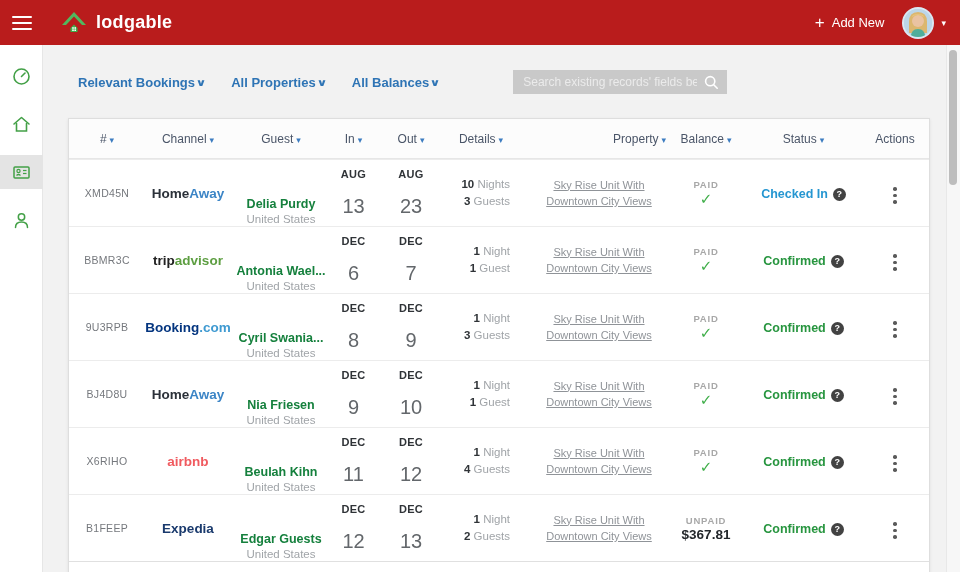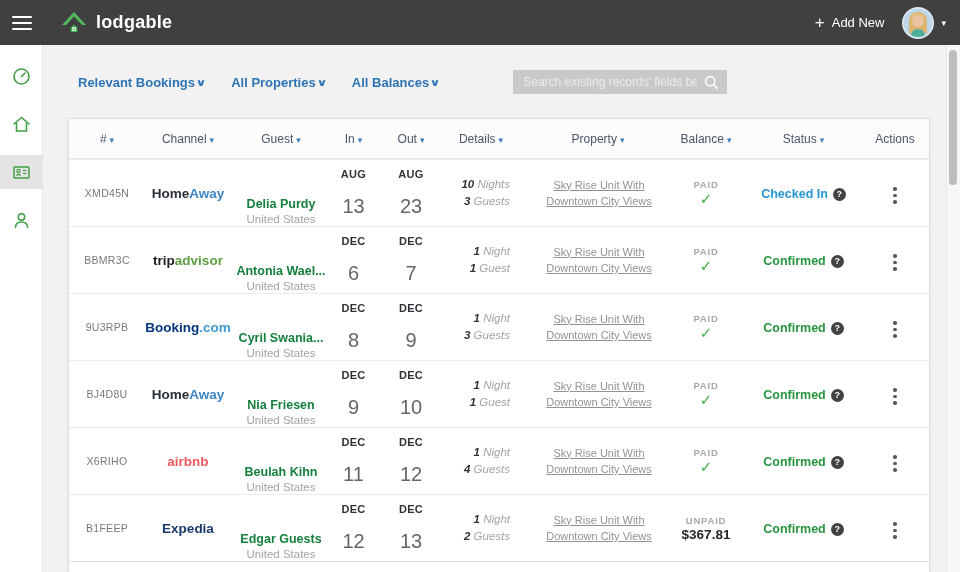--- a/index.html
+++ b/index.html
@@ -1,21 +1,21 @@
 <!DOCTYPE html>
 <html><head>
 <meta charset="utf-8">
 <style>
   * { margin:0; padding:0; box-sizing:border-box; }
   html,body { width:960px; height:572px; overflow:hidden;
     font-family:"Liberation Sans","DejaVu Sans",sans-serif; background:#f2f2f2; }
 
   
   .topbar { position:absolute; left:0; top:0; width:960px; height:45px;
-    background:#404040; display:flex; align-items:center; z-index:30; }
+    background:#b91c1c; display:flex; align-items:center; z-index:30; }
   .hamburger { width:44px; height:45px; display:flex; flex-direction:column;
     justify-content:center; align-items:center; gap:4px; cursor:pointer; }
   .hamburger i { display:block; width:20px; height:2px; background:#fff; border-radius:1px; }
   .brand { display:flex; align-items:center; gap:8px; margin-left:16px; }
   .brand-name { color:#fff; font-size:18px; font-weight:700; letter-spacing:.3px; }
   .topbar-right { margin-left:auto; display:flex; align-items:center; gap:18px; padding-right:14px; }
   .add-new { color:#fff; font-size:13px; display:flex; align-items:center; gap:7px; cursor:pointer; }
   .add-new .plus { font-size:17px; font-weight:400; line-height:1; }
   .avatar-wrap { display:flex; align-items:center; gap:7px; cursor:pointer; }
   .avatar { width:32px; height:32px; border-radius:50%; overflow:hidden;
@@ -44,35 +44,35 @@
   .searchbox svg { position:absolute; right:8px; top:5px; }
 
   
   .card { position:absolute; left:24px; top:73px; width:862px;
     background:#fff; border:1px solid #dedede; box-shadow:0 1px 3px rgba(0,0,0,.08); }
   .tr { display:grid; grid-template-columns:76px 86px 100px 45px 70px 70px 150px 80px 115px 68px;
     align-items:center; height:67px; border-top:1px solid #ececec; }
   .tr.head { height:40px; border-top:none; background:#fcfcfc; border-bottom:1px solid #e6e6e6; }
   .th { font-size:12px; color:#4a5568; text-align:center; cursor:pointer; }
   .th .caret { color:#3c7cc0; font-size:9px; margin-left:3px; }
-  .th.t-left { text-align:center; padding-left:14px; }
+  .th.t-left { text-align:right; padding-left:14px; }
 
   .td { text-align:center; }
   .c-id { font-size:10.5px; color:#75787d; letter-spacing:.3px; }
   .c-ch { font-size:13.5px; font-weight:700; }
   .brand-homeaway .p1 { color:#2b3139; } .brand-homeaway .p2 { color:#3c85c6; }
   .brand-tripadvisor .p1 { color:#222; } .brand-tripadvisor .p2 { color:#5d9e41; }
   .brand-booking .p1 { color:#04357f; } .brand-booking .p2 { color:#3f9ad1; }
   .brand-airbnb .p1 { color:#f05a5f; }
   .brand-expedia .p1 { color:#1a3a6d; }
   .gname { font-size:12.5px; font-weight:700; color:#15803d; white-space:nowrap;margin-top:36px; }
   .gcountry { font-size:11.5px; color:#a0a4a8; margin-top:2px; }
   .month { font-size:11px; font-weight:700; color:#2f3337; letter-spacing:.3px; }
   .day { font-size:20px; font-weight:300; color:#63676b; margin-top:15px; }
-  .c-det { text-align:right; padding-right:6px; font-size:11.5px; color:#a0a4a8; line-height:1.5;font-style:italic; }
+  .c-det { text-align:right; padding-right:6px; font-size:11.5px; color:#a0a4a8; line-height:1.5; }
   .c-det b { color:#2f3337; font-weight:700; }
   .c-prop { text-align:center; padding-left:16px; font-size:11px; color:#8f9398; line-height:1.5;text-decoration:underline; }
   .bal-label { font-size:9.5px; font-weight:700; color:#a8a8a8; letter-spacing:.8px; }
   .check { color:#3fae49; font-size:15px; font-weight:700; }
   .bal-amount { font-size:13.5px; font-weight:700; color:#23272b; margin-top:1px; }
   .st { font-size:12.5px; font-weight:700; }
   .st-blue { color:#2596d1; } .st-green { color:#27953f; }
   .help { display:inline-flex; width:13px; height:13px; border-radius:50%;
     background:#424242; color:#fff; font-size:9px; font-weight:700;
     align-items:center; justify-content:center; margin-left:5px; vertical-align:1px; cursor:pointer; }

